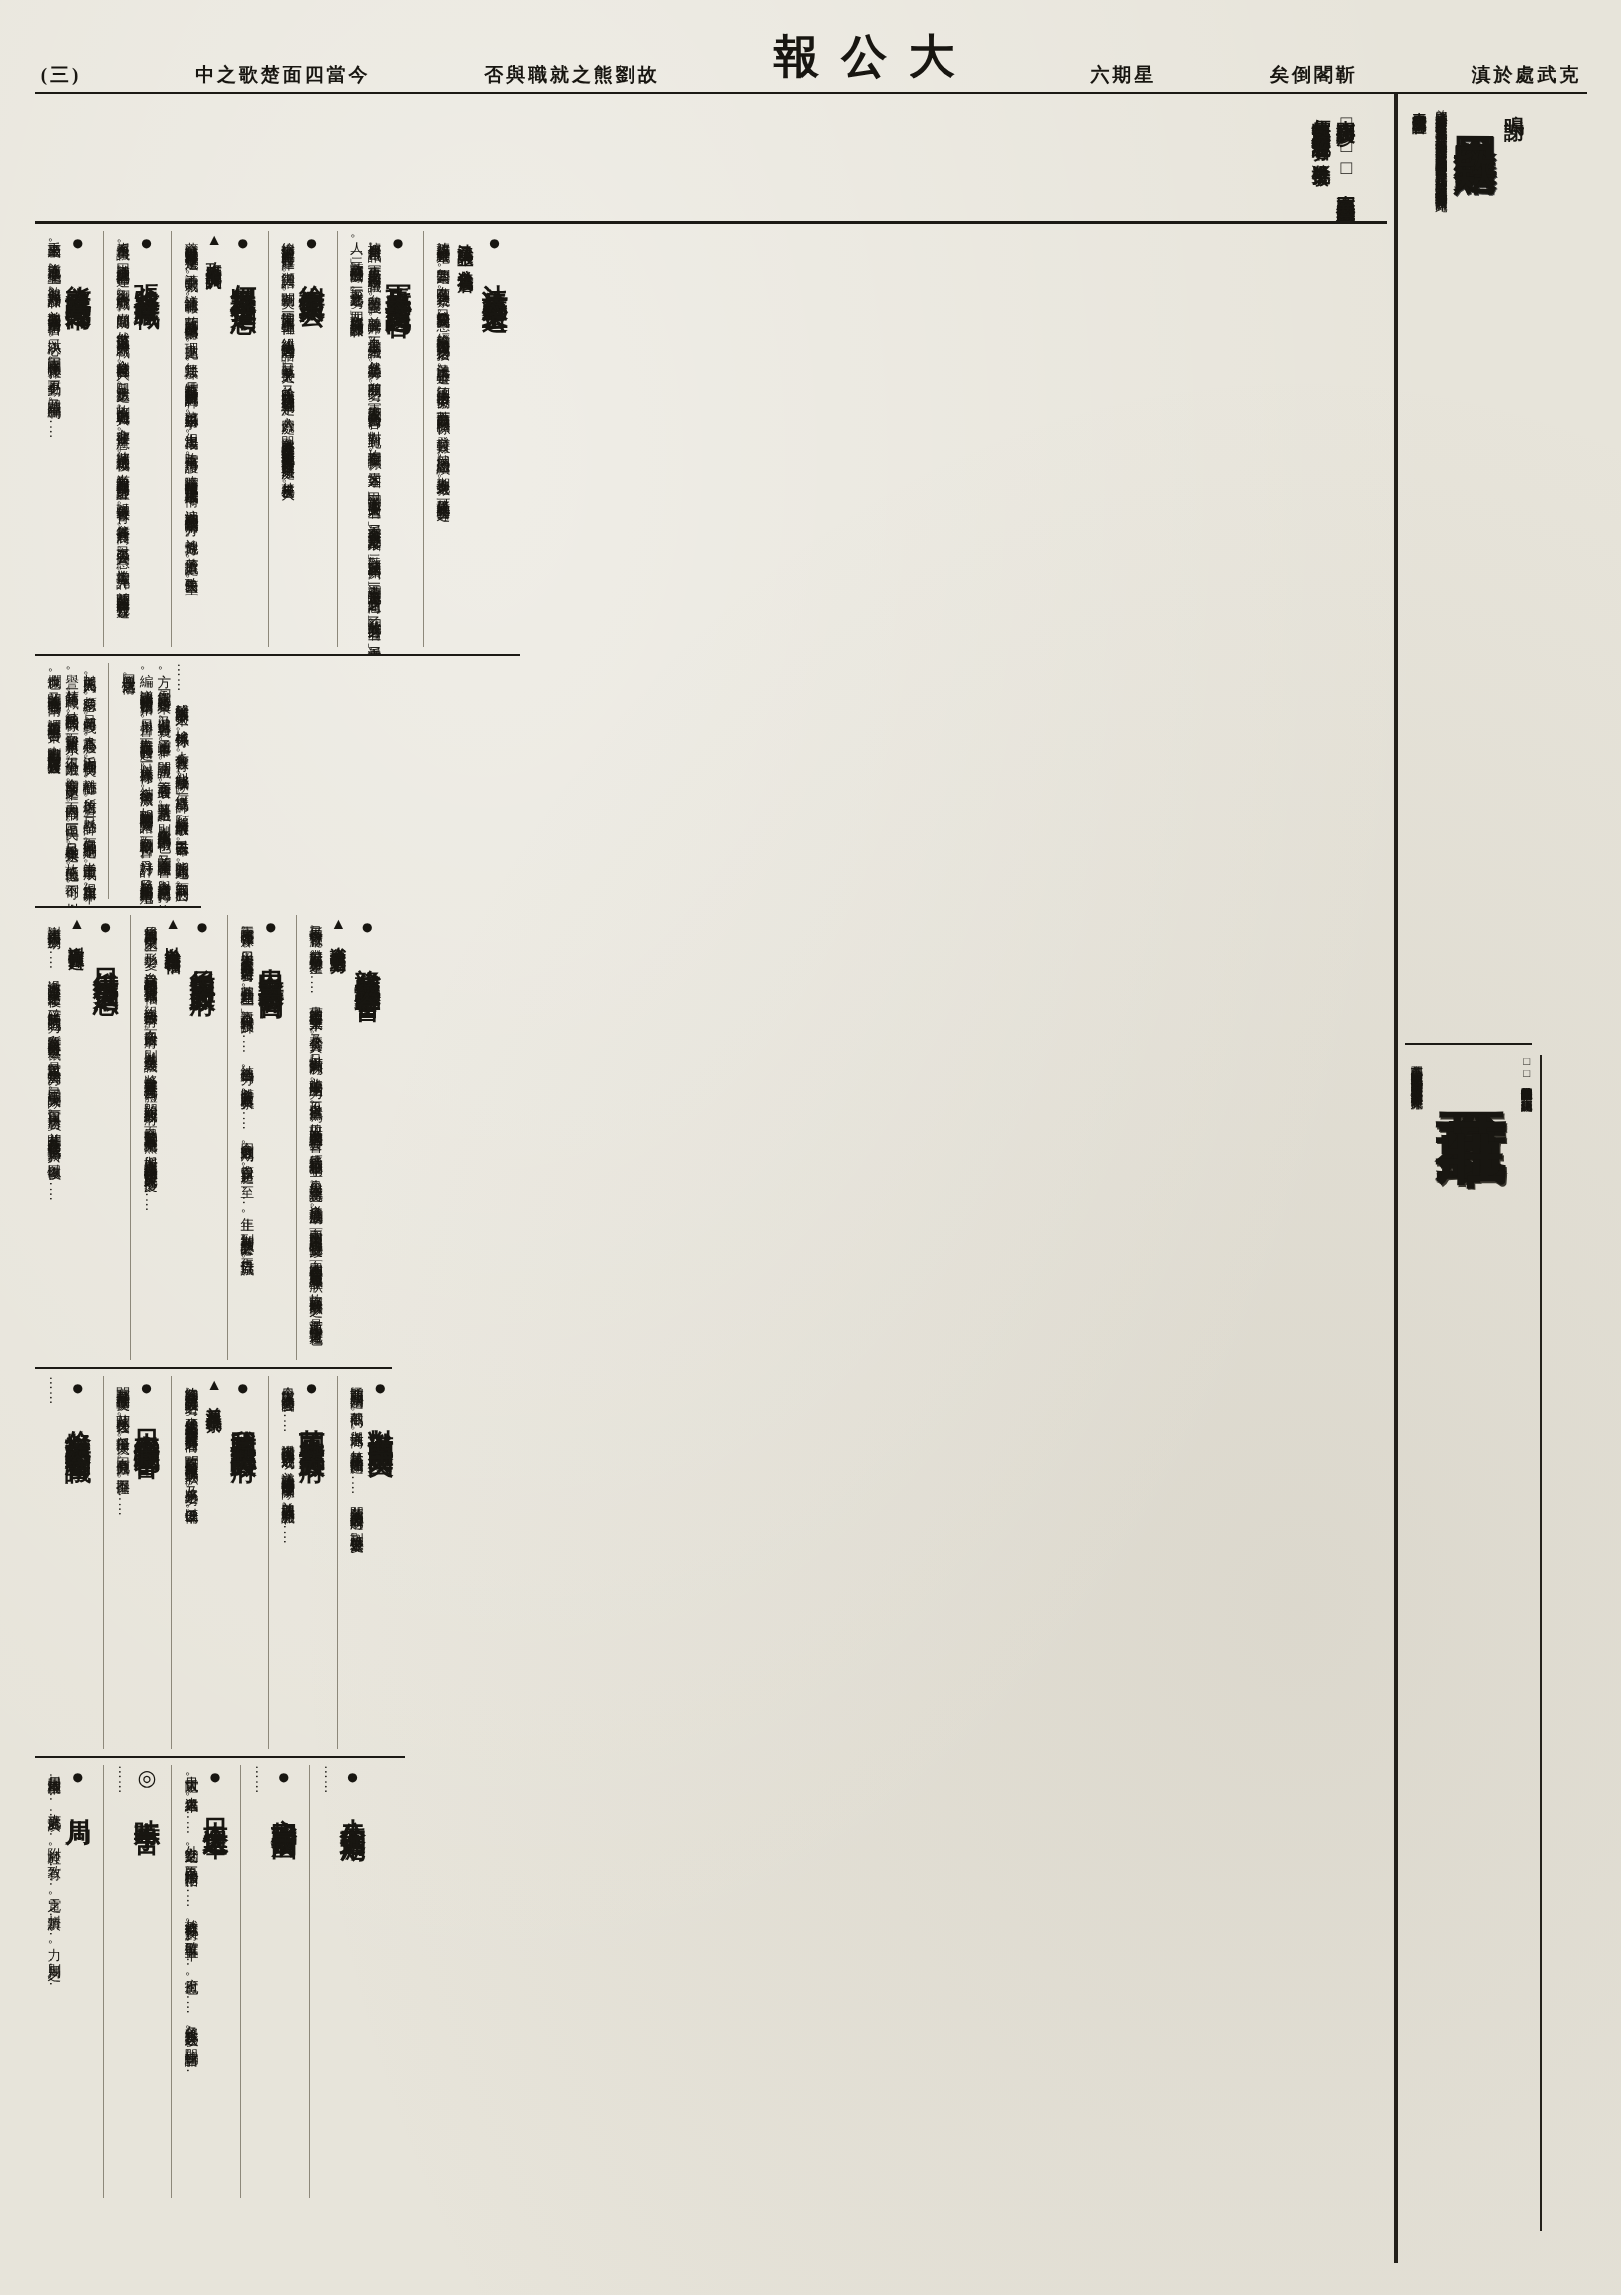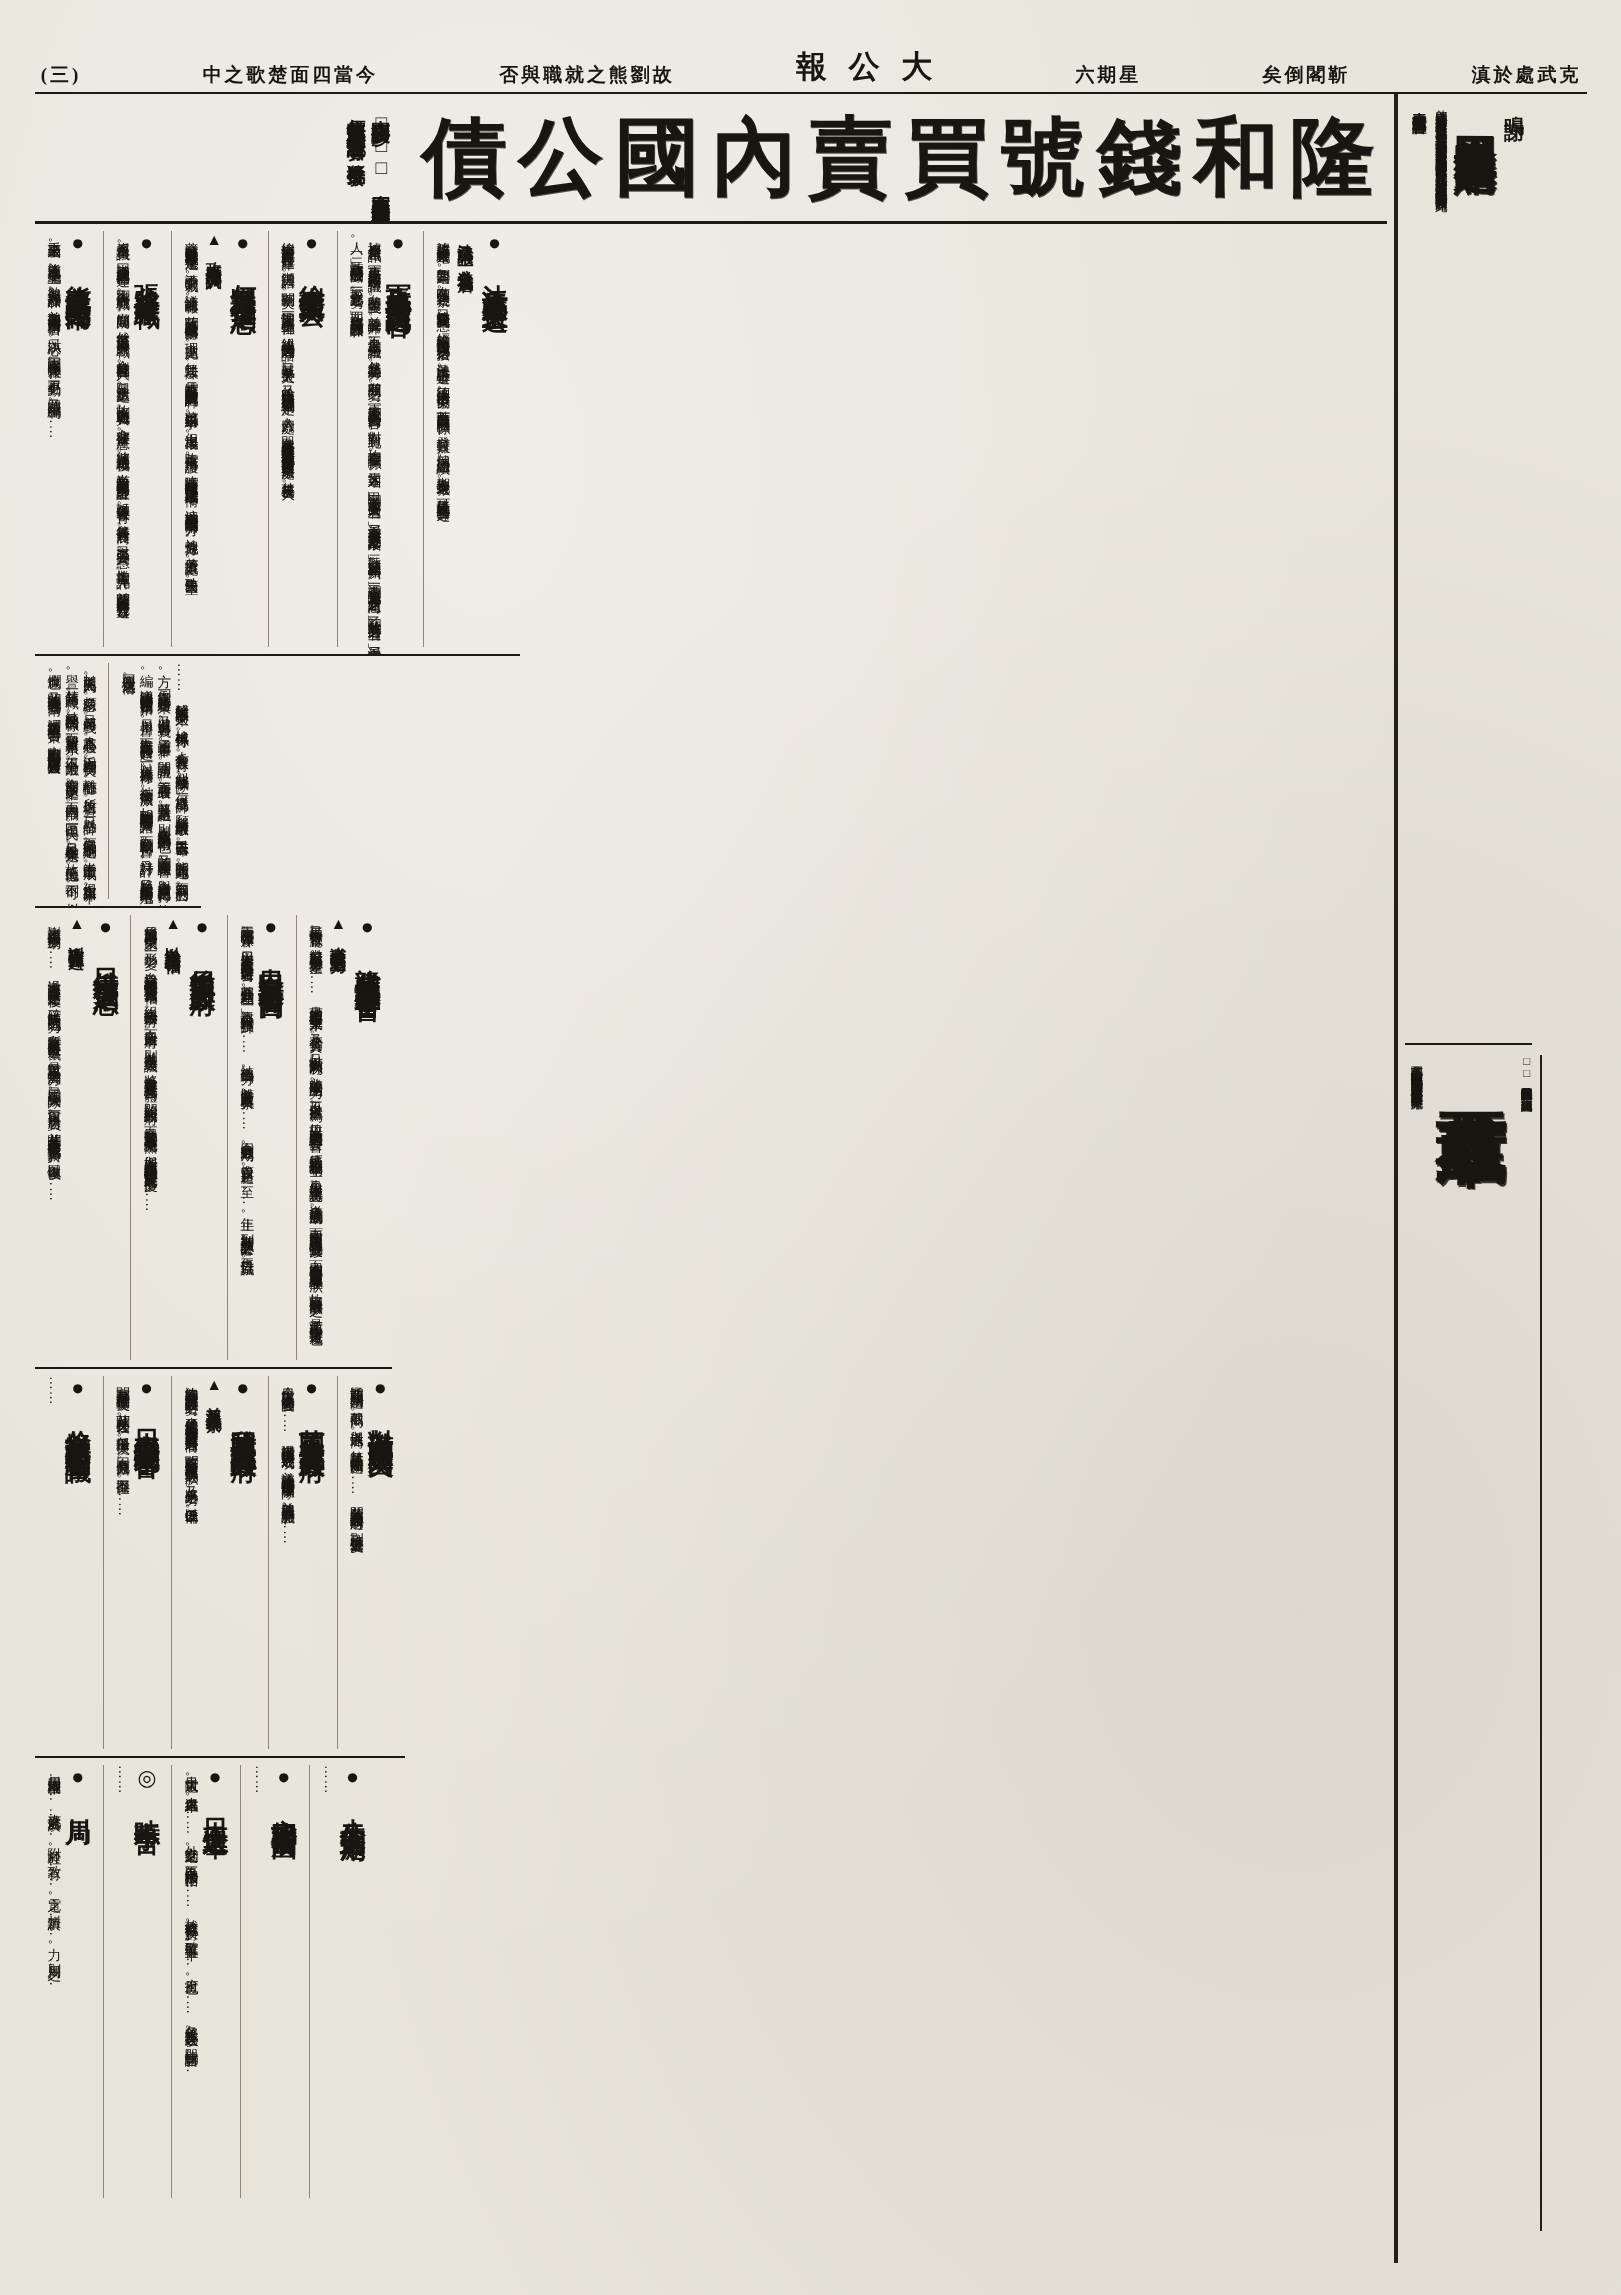--- a/index.html
+++ b/index.html
@@ -21,21 +21,21 @@
     overflow:hidden;
   }
   
   .masthead{
     display:flex;align-items:flex-end;justify-content:space-between;
     height:69px;
     padding:0 5.8px 4.3px 5.8px;
     border-bottom:2.9px double #1c1a15;
   }
   .m-item{font-size:19px;font-weight:700;letter-spacing:2.9px;white-space:nowrap;}
-  .m-title{font-size:31px;font-weight:900;letter-spacing:21.6px;}
+  .m-title{font-size:46px;font-weight:900;letter-spacing:21.6px;}
   .rtl{direction:rtl;unicode-bidi:bidi-override;}
   
   .mainrow{display:flex;flex-direction:row;height:2169px;}
   .maincol{flex:1 1 auto;min-width:0;}
   .rail{
     width:193px;flex:0 0 193px;
     border-left:4.3px solid #23201a;
     margin-left:7.2px;padding-left:7.2px;
     box-sizing:border-box;
   }
@@ -125,21 +125,20 @@
     <span class="m-item rtl">星期六</span>
     <span class="m-item rtl">靳閣倒矣</span>
     <span class="m-item rtl">克武處於滇</span>
   </div>
 
   <div class="mainrow">
 
     <div class="maincol">
 
       <div class="banner">
-        <span class="banner-title rtl">隆和錢號買賣內國公債</span>
         <span class="banner-side">本店開設長沙□□□專買賣內國公債票省票有獎債券價目公道無論整零交價收換如承惠顧格外和濟（源記發省券．獎券批發）</span>
       </div>
 
       <div class="band b1">
         <div class="art">
           <h2 class="hl">法美肯爲魯案主公道</h2>
           <div class="sub">法美已許主張　公道爲我後盾</div>
           <div class="bd">據政府得顧維鈞來電云。魯案問題。在歐各國之視察。已較重於我國民意。經維鈞力與法美各國代表之接洽。法美已許主張公道。德國尚未接洽妥協。英方面以英日同盟關係。發言較難。然同盟恐繼續。期魯案之挽救。可於修正德約時圖之等云。</div>
         </div>
         <div class="art">

